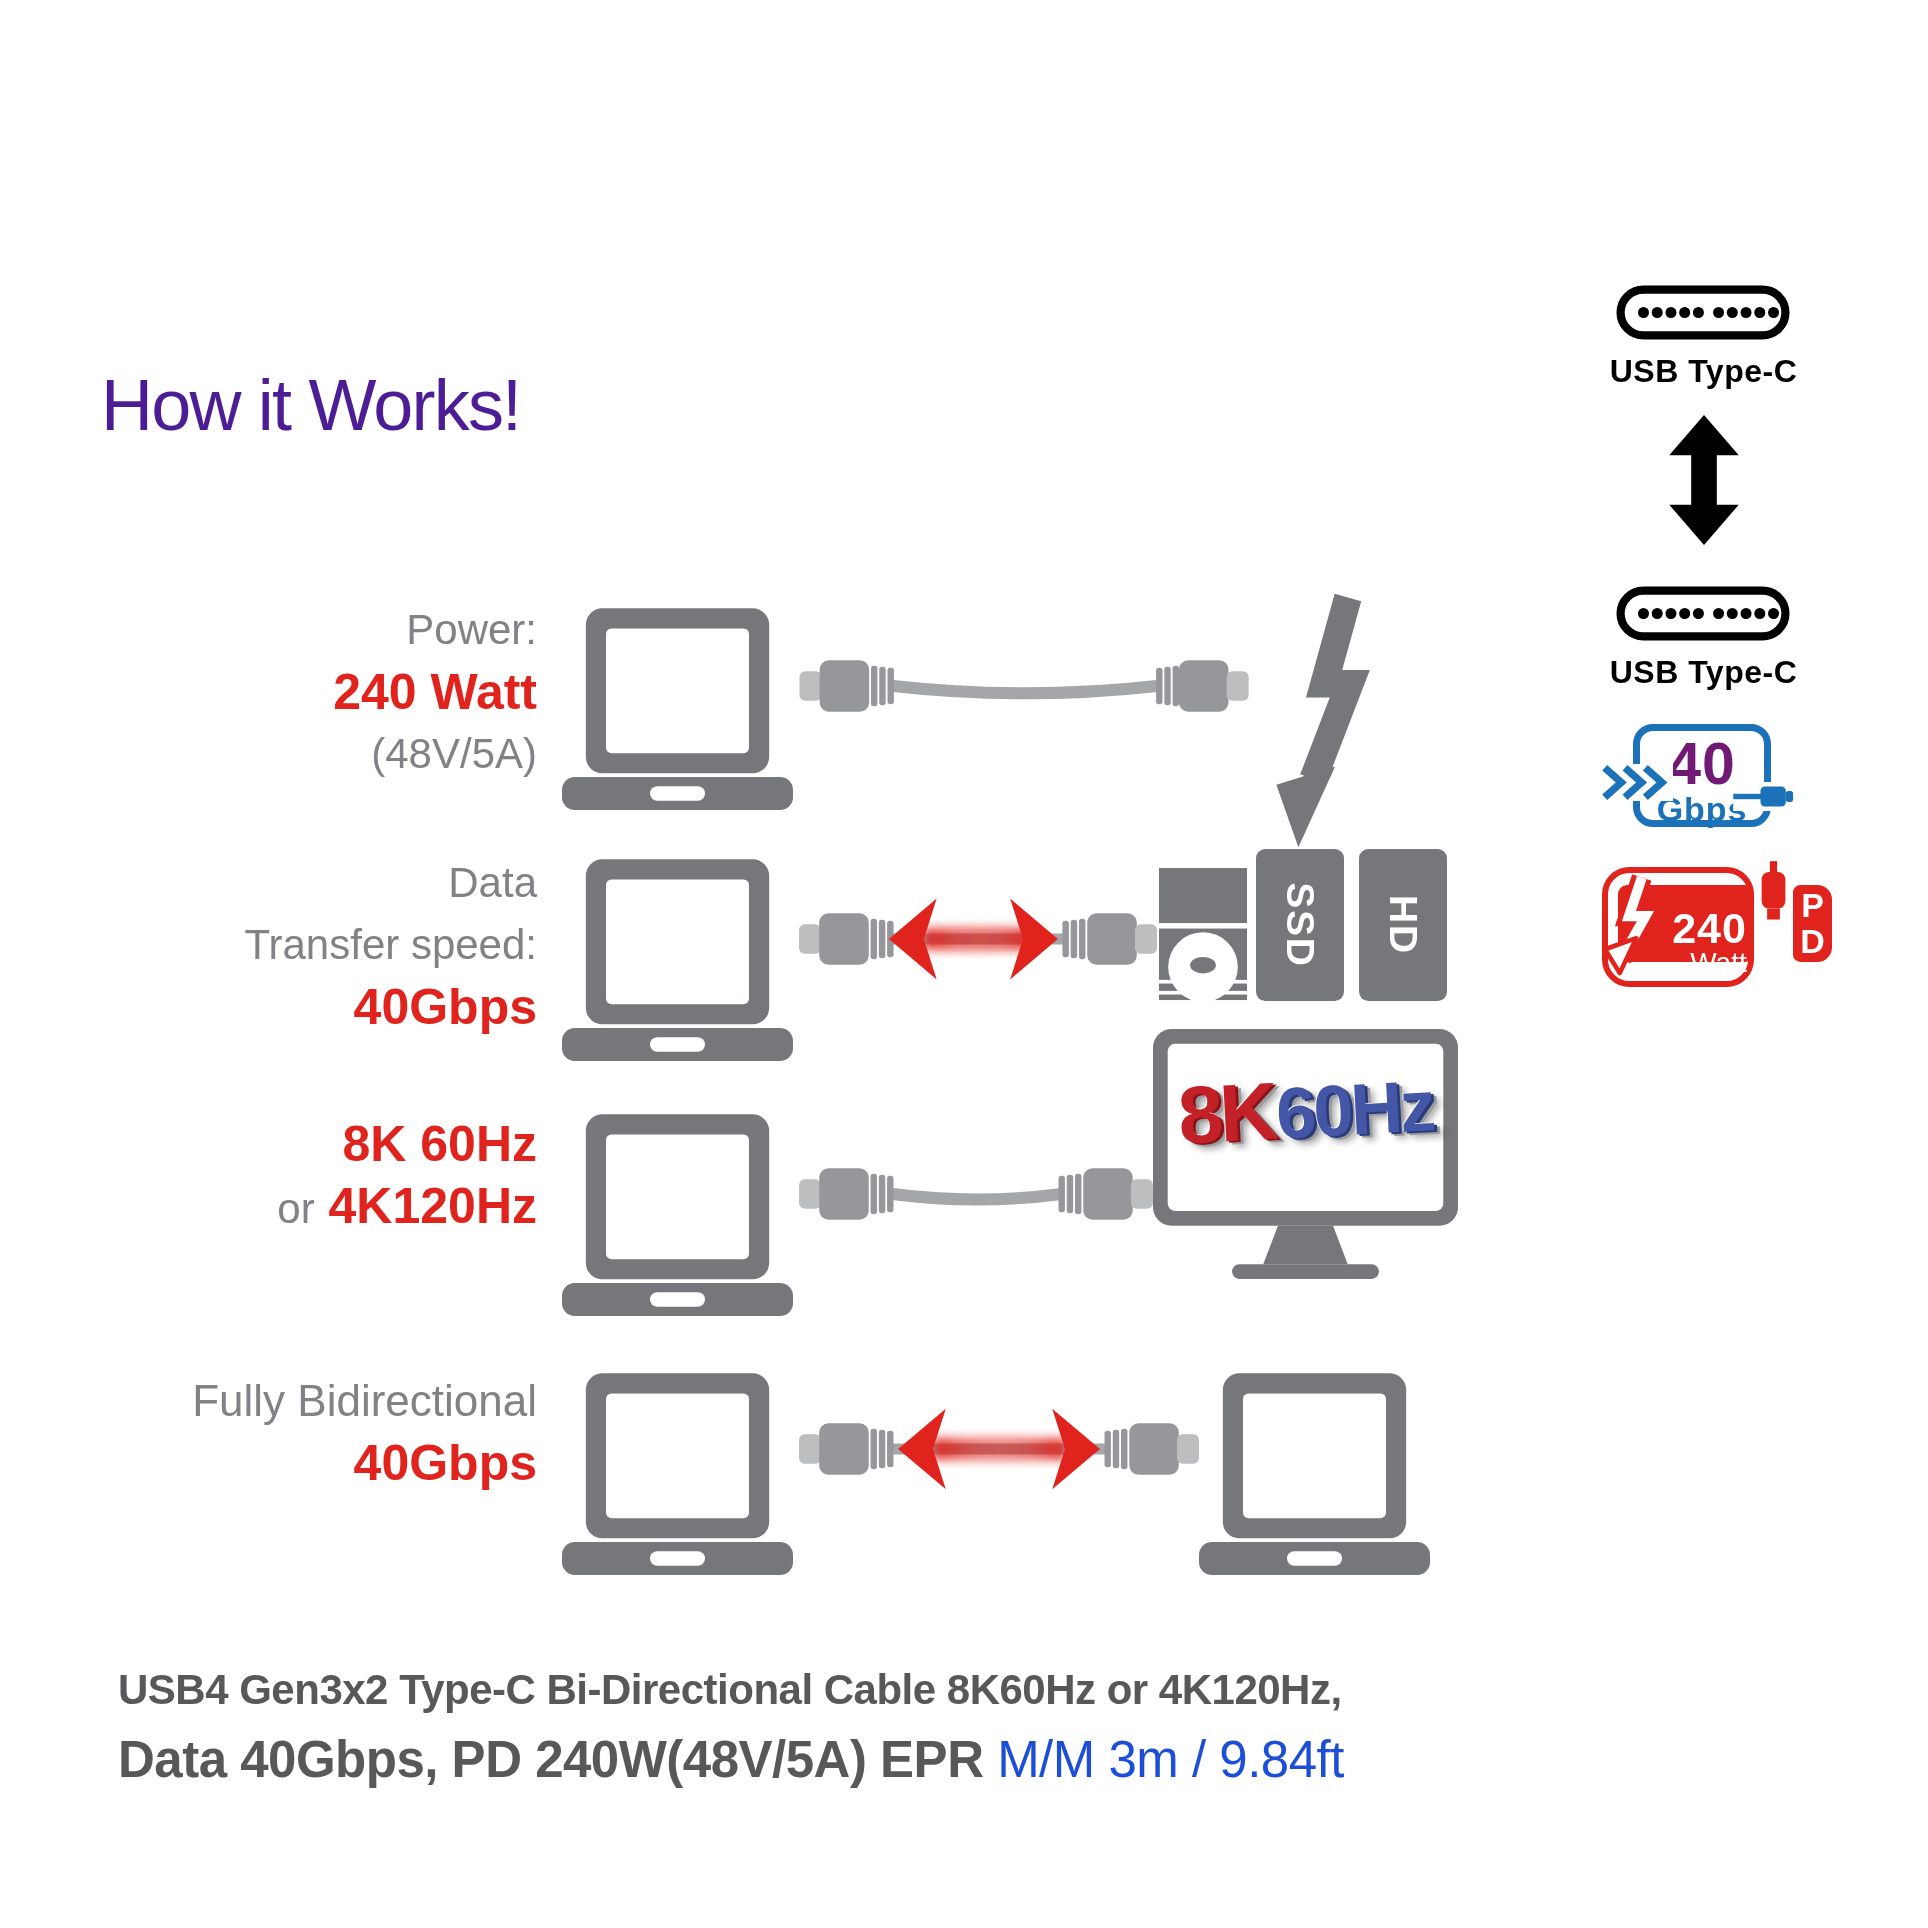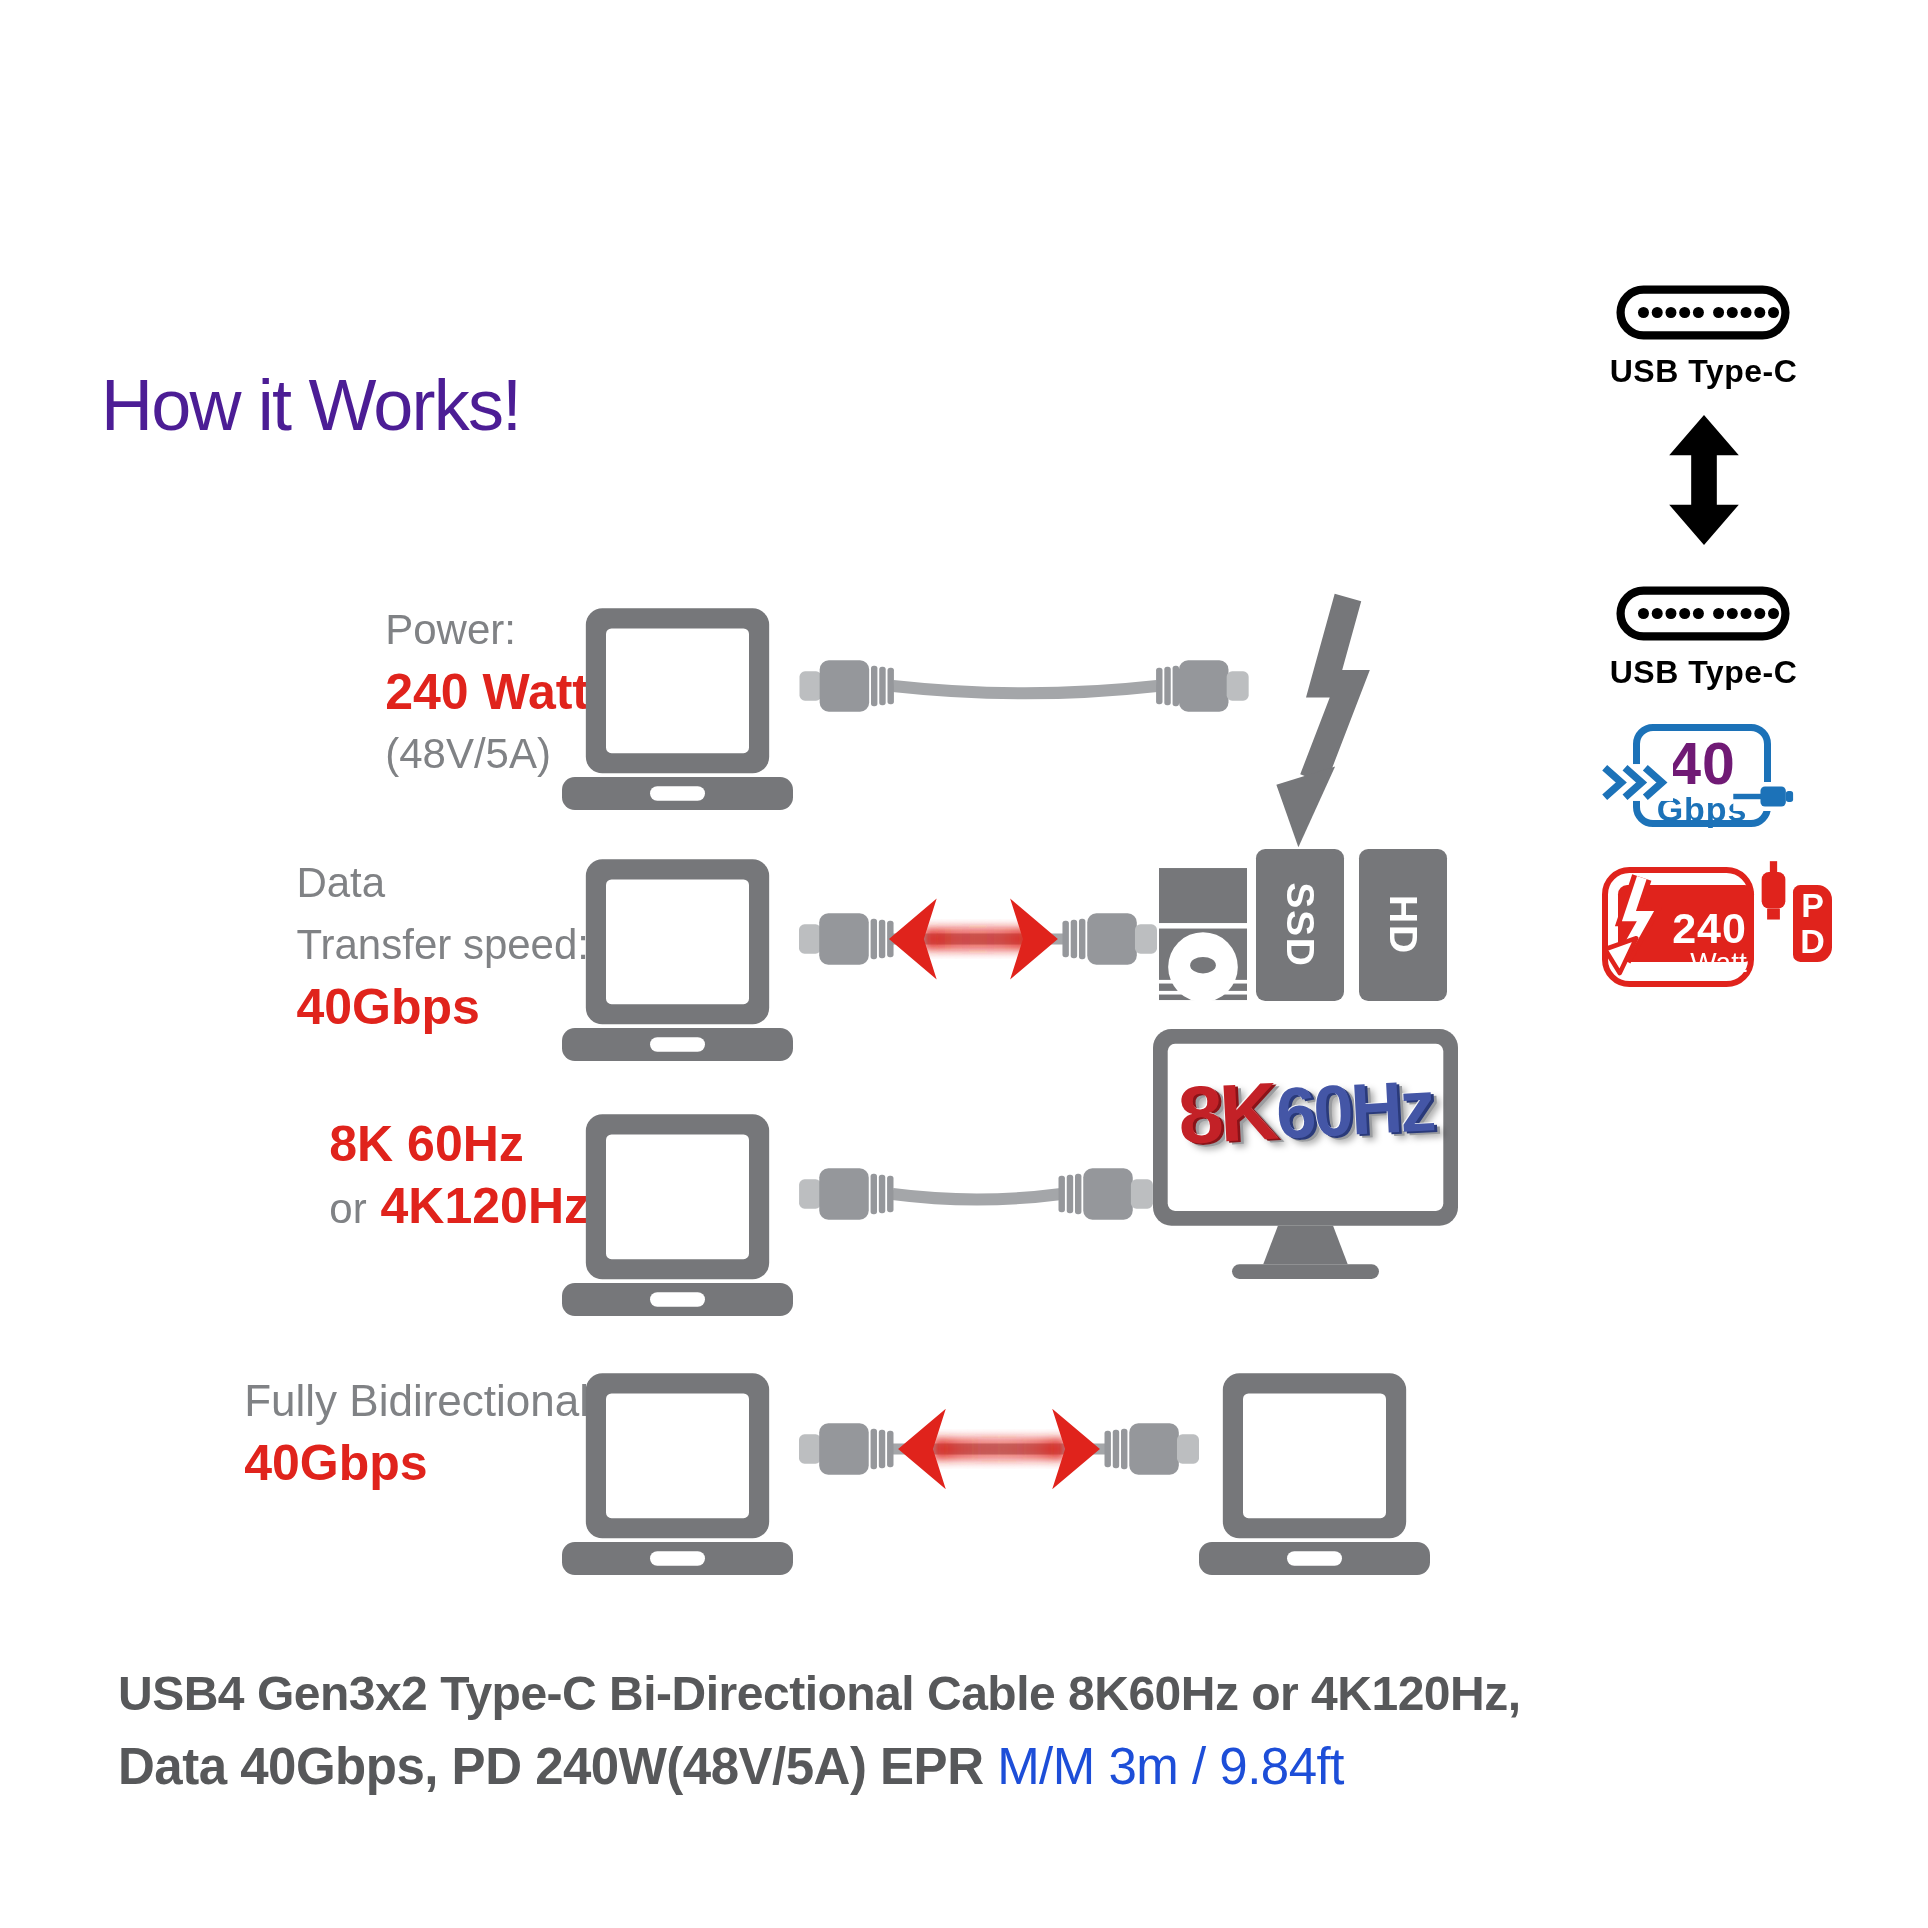--- a/index.html
+++ b/index.html
@@ -4,21 +4,21 @@
 <style>
   html,body{margin:0;padding:0;background:#ffffff;}
   body{font-family:"Liberation Sans","DejaVu Sans",sans-serif;}
   #canvas{position:relative;width:1928px;height:1928px;background:#ffffff;overflow:hidden;}
   .abs{position:absolute;}
 
   
   .title{left:101px;top:364px;font-size:72px;font-weight:300;color:#4c1d95;letter-spacing:-1.8px;}
 
   
-  .labels{right:1339px;text-align:left;}
+  .labels{right:1391px;text-align:right;}
   .lbl{font-size:42px;color:#808285;line-height:62px;}
   .val{font-size:50px;font-weight:bold;color:#e0231c;line-height:62px;}
   .conj{font-size:42px;color:#808285;font-weight:400;}
 
   
   .bar{background:#76777a;border-radius:9.2px;display:flex;align-items:center;justify-content:center;}
   .bar span{color:#ffffff;font-weight:bold;font-size:39px;letter-spacing:1.8px;transform:rotate(90deg);white-space:nowrap;}
 
   
   .usbc-label{width:189px;text-align:center;font-size:32px;font-weight:bold;color:#000000;letter-spacing:0.5px;}
@@ -37,21 +37,21 @@
 
   
   .screen-text{left:1164px;top:1063px;width:283px;text-align:center;transform:rotate(-3deg);white-space:nowrap;}
   .screen-text .t8k{font-size:81px;font-weight:bold;color:#c32127;letter-spacing:-3.7px;
     text-shadow:-0.9px -0.9px 0 rgba(255,255,255,.85),2.8px 1.8px 0 #8a1318,5.5px 3.7px 0 #9a9c9f,8.3px 6.4px 7.3px rgba(0,0,0,.35);}
   .screen-text .t60{font-size:72px;font-weight:bold;color:#4456a6;letter-spacing:-2.8px;margin-left:1.8px;
     text-shadow:-0.9px -0.9px 0 rgba(255,255,255,.85),2.8px 1.8px 0 #2a3a7a,5.5px 3.7px 0 #9a9c9f,8.3px 6.4px 7.3px rgba(0,0,0,.35);}
 
   
   .footer{left:118px;top:1664px;width:1433px;}
-  .footer .l1{font-size:48px;font-weight:bold;color:#57585a;letter-spacing:-0.5px;line-height:1.25;}
+  .footer .l1{font-size:42px;font-weight:bold;color:#57585a;letter-spacing:-0.5px;line-height:1.25;}
   .footer .l2{margin-top:11px;font-size:51px;letter-spacing:-0.5px;line-height:1.25;}
   .footer .l2 .b{font-weight:bold;color:#57585a;}
   .footer .l2 .r{font-weight:400;color:#1d4ed8;}
 </style>
 </head>
 <body>
 
 <div id="canvas">
 
   <div class="abs title">How it Works!</div>

